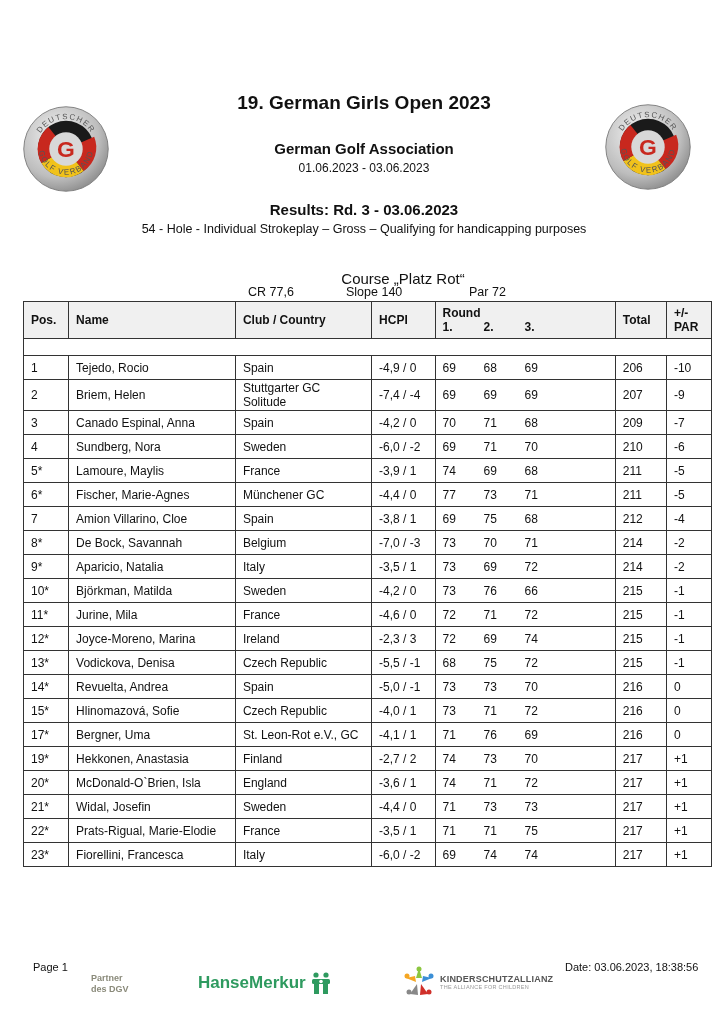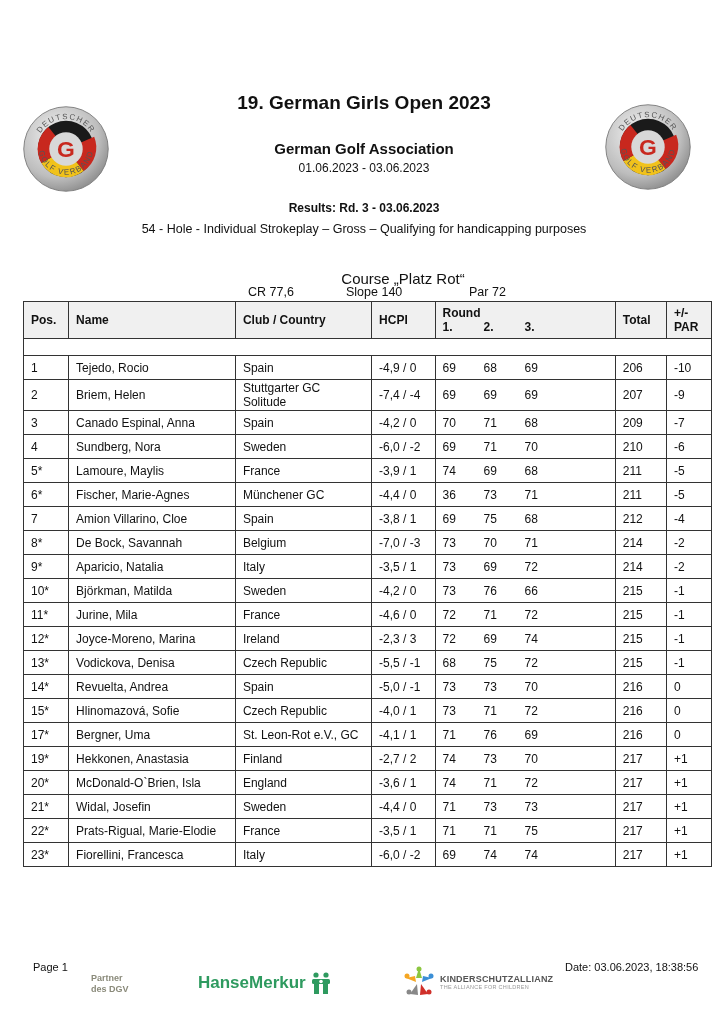--- a/index.html
+++ b/index.html
@@ -5,21 +5,21 @@
   html, body { margin: 0; padding: 0; background: #ffffff; }
   body {
     width: 728px; height: 1024px; position: relative; overflow: hidden;
     font-family: "Liberation Sans", sans-serif; color: #111;
   }
   .abs { position: absolute; }
   .center { left: 0; width: 728px; text-align: center; }
   #title { top: 92px; font-size: 19px; font-weight: bold; }
   #org { top: 140px; font-size: 15px; font-weight: bold; }
   #dates { top: 161px; font-size: 12px; }
-  #results { top: 201px; font-size: 12px; font-weight: bold; }
+  #results { top: 201px; font-size: 15px; font-weight: bold; }
   #desc { top: 222px; font-size: 12.5px; }
   #course { top: 270px; font-size: 15px; margin-left: 39px; }
   #cr { top: 285px; left: 248px; font-size: 12.5px; }
   #slope { top: 285px; left: 346px; font-size: 12.5px; }
   #par { top: 285px; left: 469px; font-size: 12.5px; }
 
   .logo { width: 88px; height: 88px; }
   #logo-left { left: 22px; top: 105px; }
   #logo-right { left: 604px; top: 103px; }
 
@@ -205,21 +205,21 @@
         <td>211</td>
         <td>-5</td>
       </tr>
       <tr class="row">
         <td>6*</td>
         <td>Fischer, Marie-Agnes</td>
         <td>Münchener GC</td>
         <td>-4,4 / 0</td>
         <td>
           <div class="rounds">
-            <span>36</span>
+            <span>77</span>
             <span>73</span>
             <span>71</span>
           </div>
         </td>
         <td>211</td>
         <td>-5</td>
       </tr>
       <tr class="row">
         <td>7</td>
         <td>Amion Villarino, Cloe</td>

